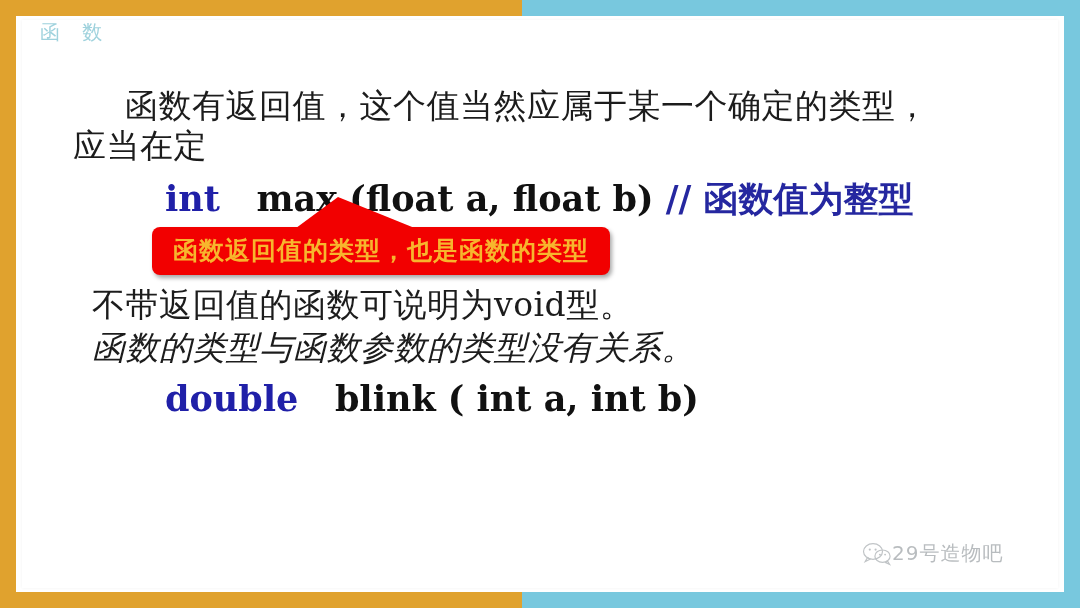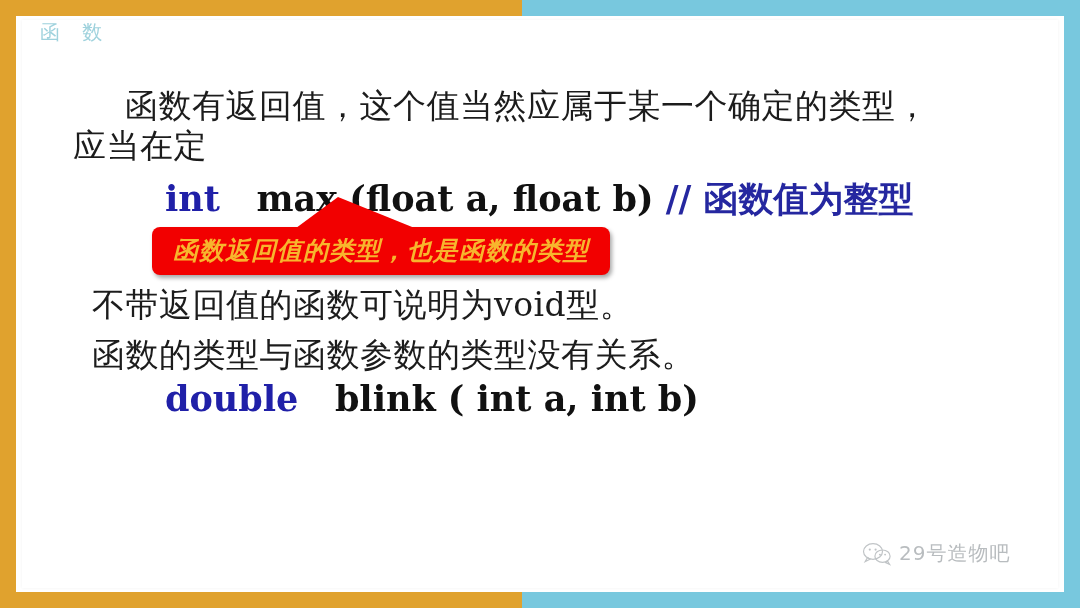--- a/index.html
+++ b/index.html
@@ -83,21 +83,21 @@
     white-space: nowrap;
     font-family: "DejaVu Serif", "Liberation Serif", serif;
   }
   .code .kw { color: #2020a8; }
   .code .cmt { color: #2527a0; font-weight: bold; }
 
   
   #p1 { left: 73px; top: 86px; width: 880px; }
   #codeline1 { left: 165px; top: 176px; }
   #p2 { left: 92px; top: 285px; }
-  #p3 { left: 92px; top: 335px; }
+  #p3 { left: 92px; top: 328px; font-style: italic; }
   #codeline2 { left: 165px; top: 378px; }
   #p4 { left: 73px; top: 446px; width: 880px; }
 
   
   #callout {
     position: absolute;
     left: 152px;
     top: 227px;
     width: 458px;
     height: 48px;
@@ -111,39 +111,38 @@
     width: 458px;
     height: 48px;
     line-height: 48px;
     text-align: center;
     color: #f7b62d;
     font-size: 25px;
     font-weight: bold;
     letter-spacing: 1px;
     font-family: "DejaVu Serif", "Liberation Serif", serif;
     white-space: nowrap;
-    font-style: italic;
   }
   #callout-arrow {
     position: absolute;
     left: 140px;
     top: -30px;
     width: 130px;
     height: 34px;
     overflow: visible;
   }
 
   
   #watermark {
     position: absolute;
     left: 862px;
     top: 540px;
     display: flex;
     align-items: center;
-    gap: 7px;
+    gap: 0;
     opacity: 0.62;
   }
   #watermark-label {
     font-size: 20px;
     color: #8e9498;
     font-family: "DejaVu Sans", "Liberation Sans", sans-serif;
     letter-spacing: 1px;
     white-space: nowrap;
   }
 </style>

